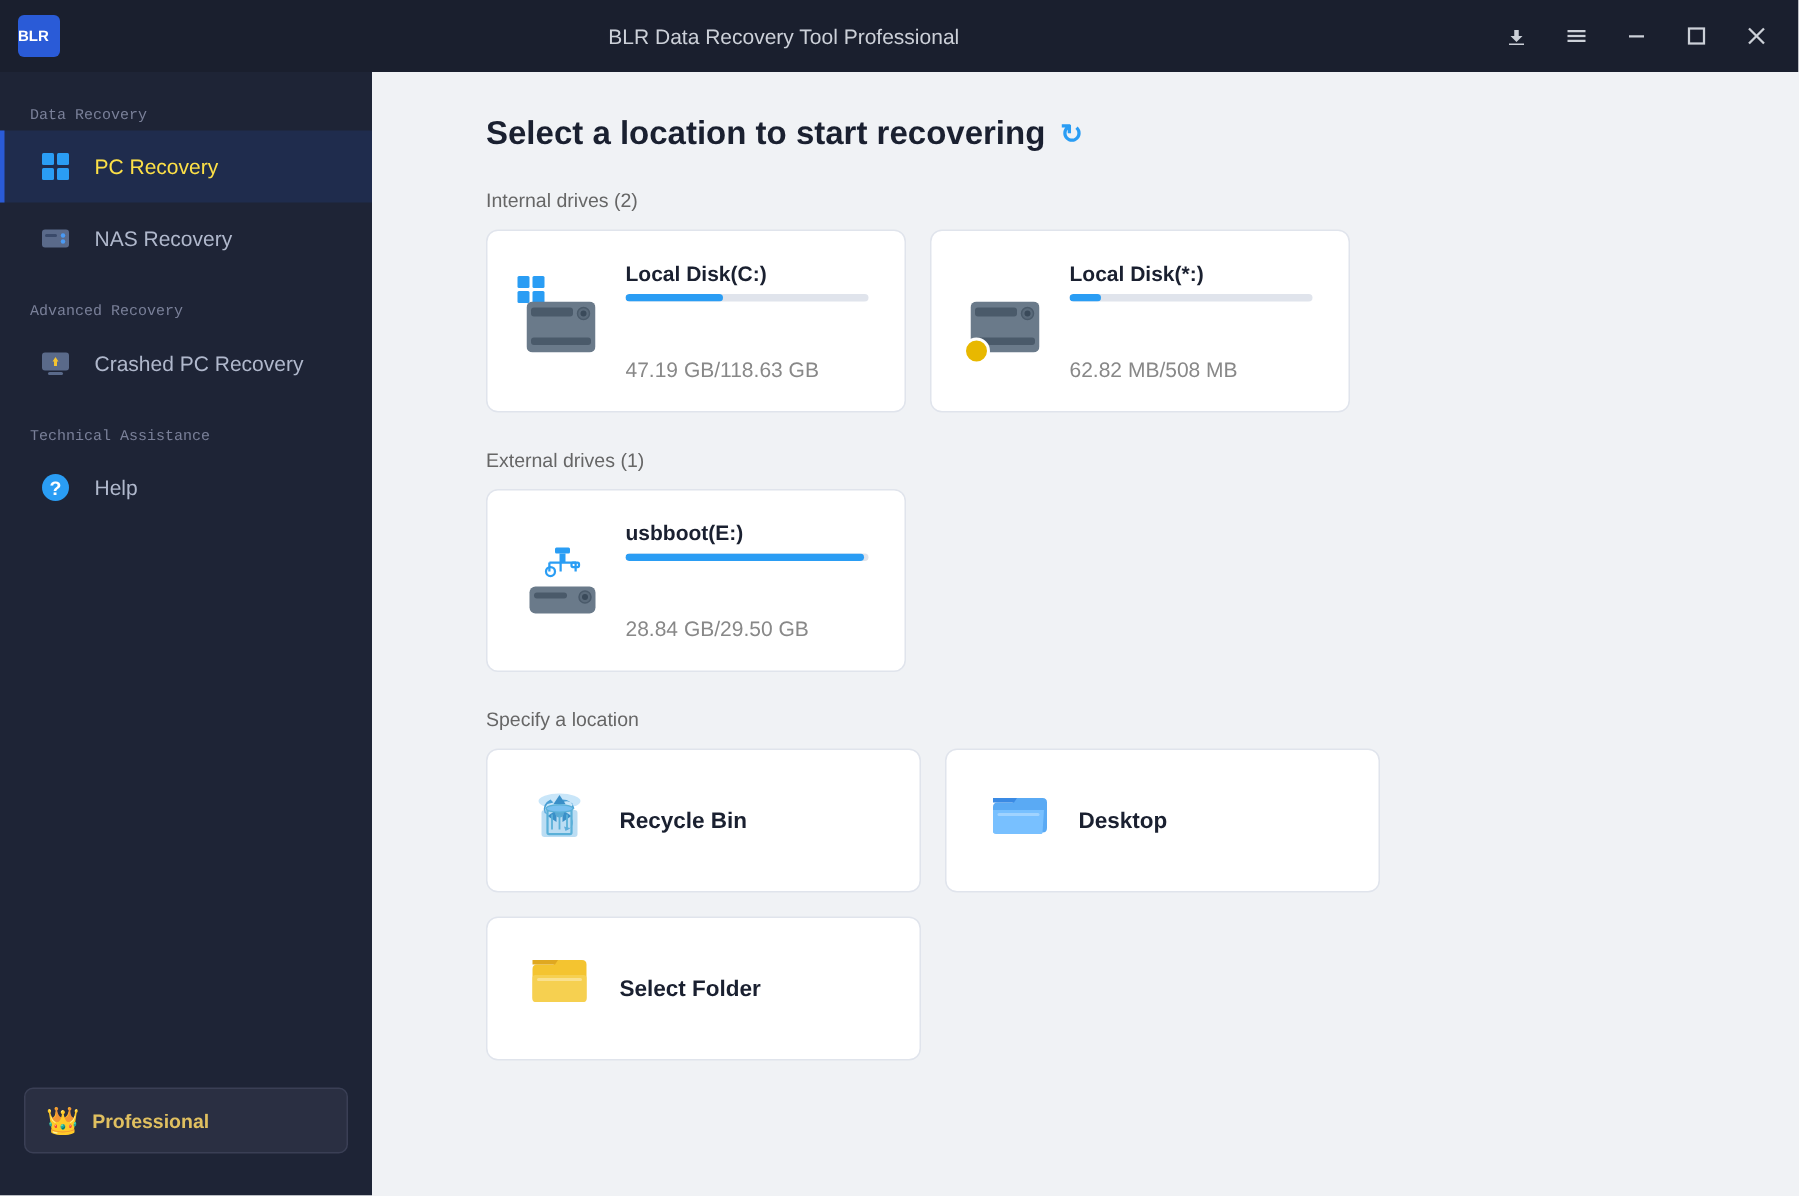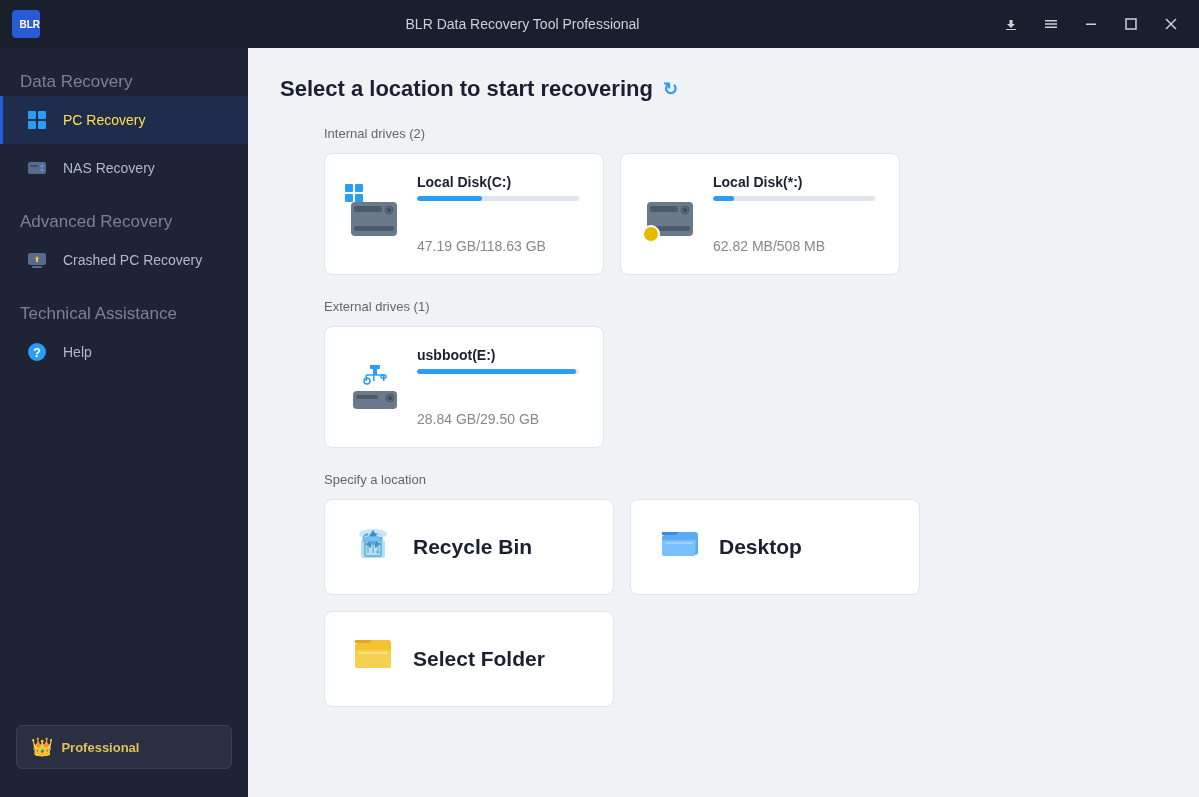--- a/index.html
+++ b/index.html
@@ -11,21 +11,21 @@
       height: 48px;
       display: flex;
       align-items: center;
       padding: 0 12px;
       color: white;
     }
     .titlebar-logo {
       width: 28px; height: 28px;
       background: #2a5bd7;
       border-radius: 4px;
-      display: flex; align-items: center; justify-content: flex-end;
+      display: flex; align-items: center; justify-content: flex-start;
       margin-right: 10px;
       font-size: 10px; font-weight: bold; color: white;
     }
     .titlebar-title { flex: 1; font-size: 14px; color: #ccd0d8; text-align: center; }
     .titlebar-controls { display: flex; gap: 8px; }
     .titlebar-btn {
       width: 32px; height: 32px;
       display: flex; align-items: center; justify-content: center;
       border-radius: 4px; cursor: pointer; color: #ccd0d8; font-size: 14px;
     }
@@ -36,24 +36,25 @@
     
     .sidebar {
       width: 248px;
       background: #1e2436;
       display: flex;
       flex-direction: column;
       padding: 16px 0;
       flex-shrink: 0;
     }
     .sidebar-section-label {
-      font-size: 17px;
+      font-size: 10px;
       color: #7a8099;
       padding: 8px 20px 4px;
       text-transform: none;
+      font-family: Liberation Mono, monospace;
     }
     .sidebar-item {
       display: flex;
       align-items: center;
       padding: 10px 20px;
       cursor: pointer;
       color: #b0b8cc;
       font-size: 14px;
       border-left: 3px solid transparent;
       gap: 12px;
@@ -101,20 +102,21 @@
       padding: 28px 32px;
     }
     .page-title {
       font-size: 22px;
       font-weight: 600;
       color: #1a2030;
       margin-bottom: 24px;
       display: flex;
       align-items: center;
       gap: 10px;
+      margin-left: 44px;
     }
     .refresh-icon {
       color: #2a9df4;
       font-size: 18px;
       cursor: pointer;
     }
 
     .section-label {
       font-size: 13px;
       color: #666;
@@ -205,21 +207,21 @@
       width: 290px;
       cursor: pointer;
       border: 1px solid #e0e4ec;
       display: flex;
       align-items: center;
       gap: 16px;
       transition: box-shadow 0.15s;
     }
     .location-icon { font-size: 42px; width: 48px; text-align: center; flex-shrink: 0; }
     .location-name {
-      font-size: 21px;
+      font-size: 15px;
       font-weight: 600;
       color: #1a2030;
     }
 
     
     .crown-icon { color: #e8b800; font-size: 18px; }
 
     
     .section-group { margin-bottom: 24px; padding-left: 44px; }
   </style>

